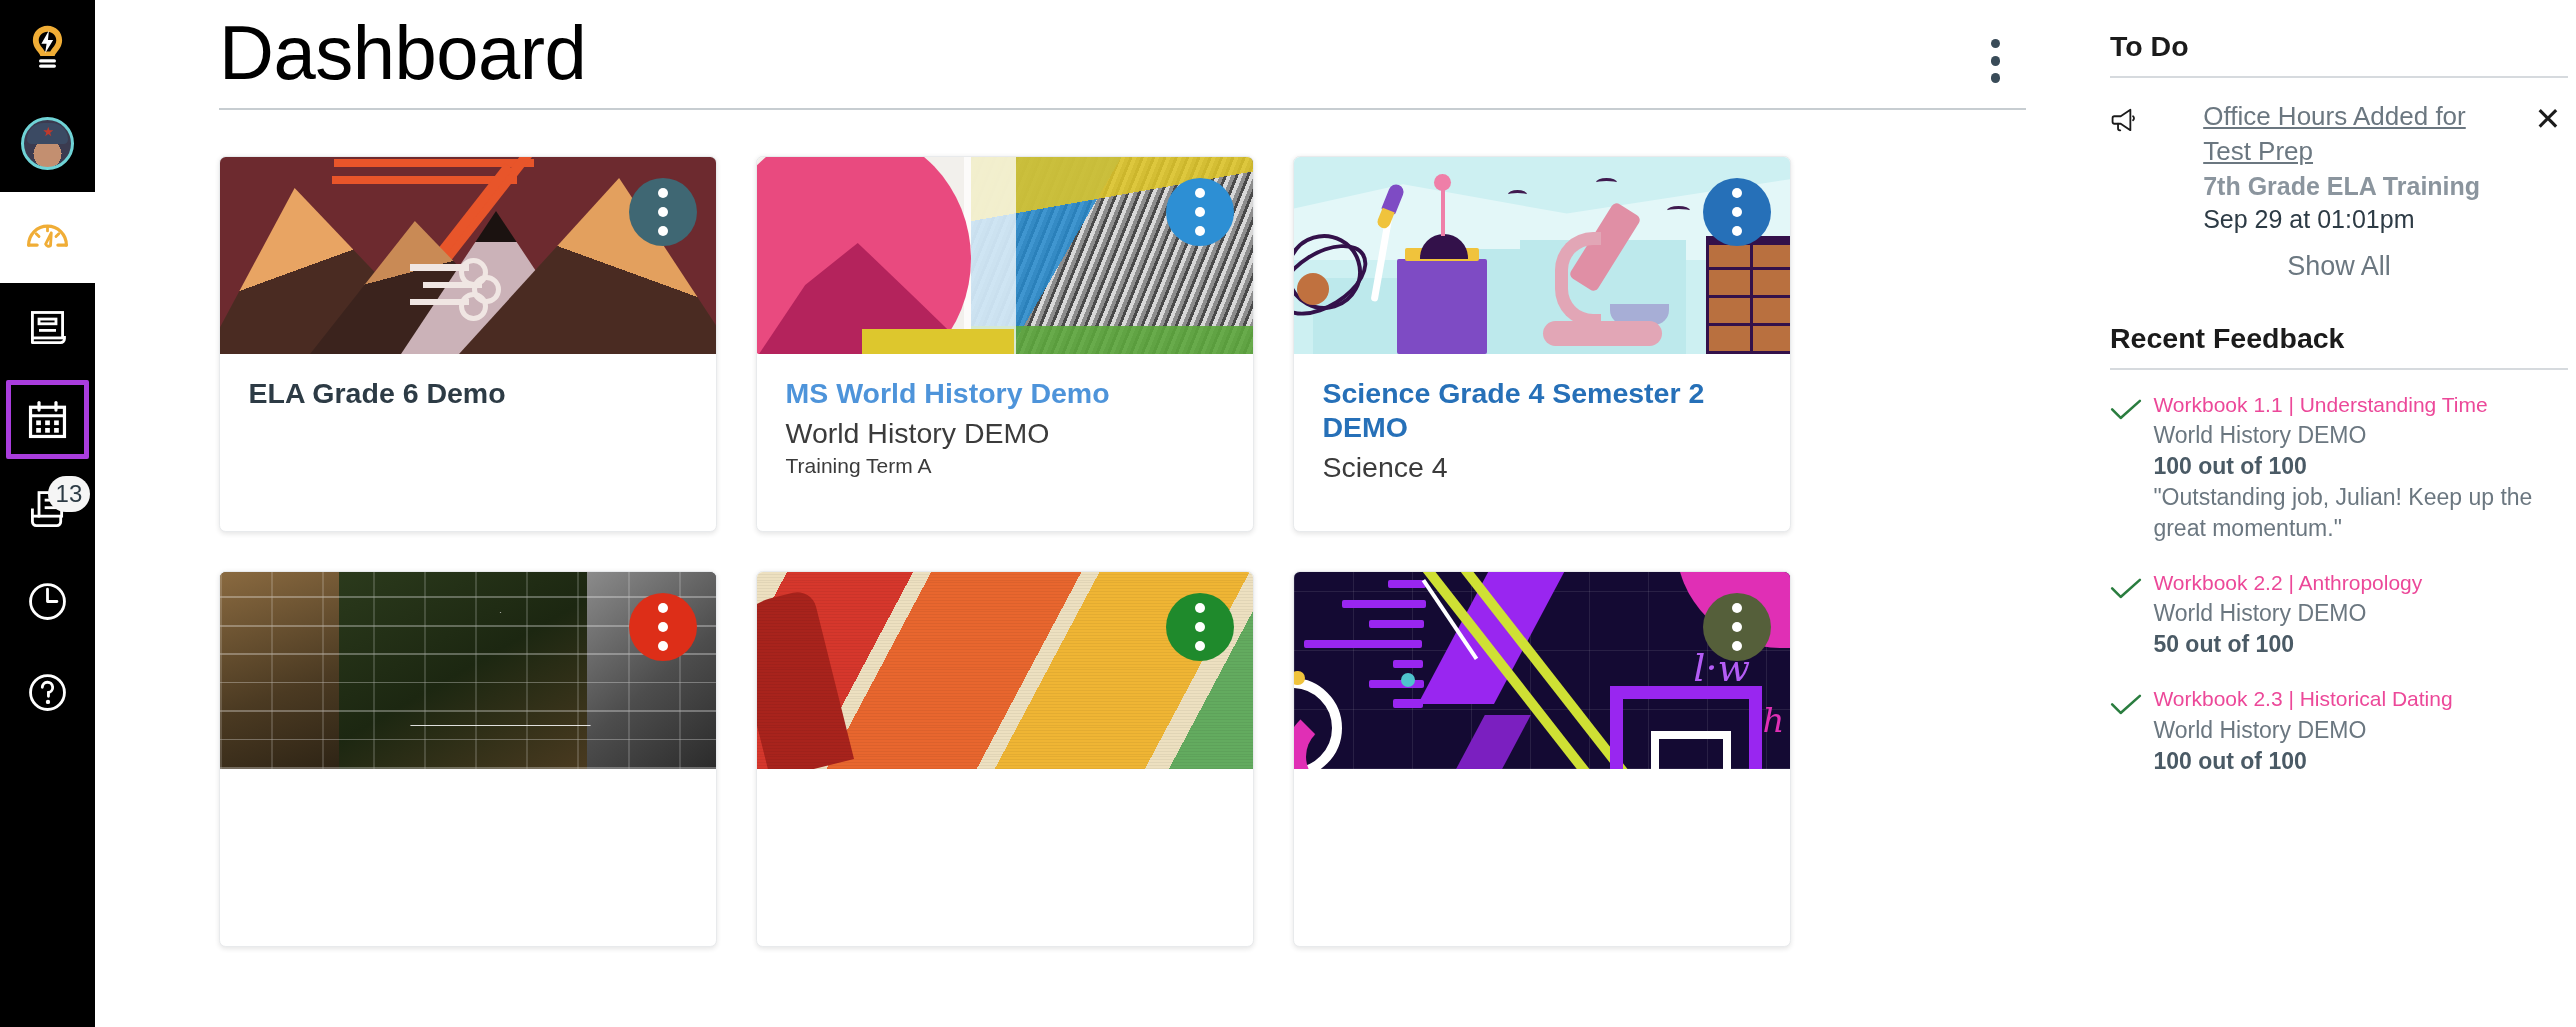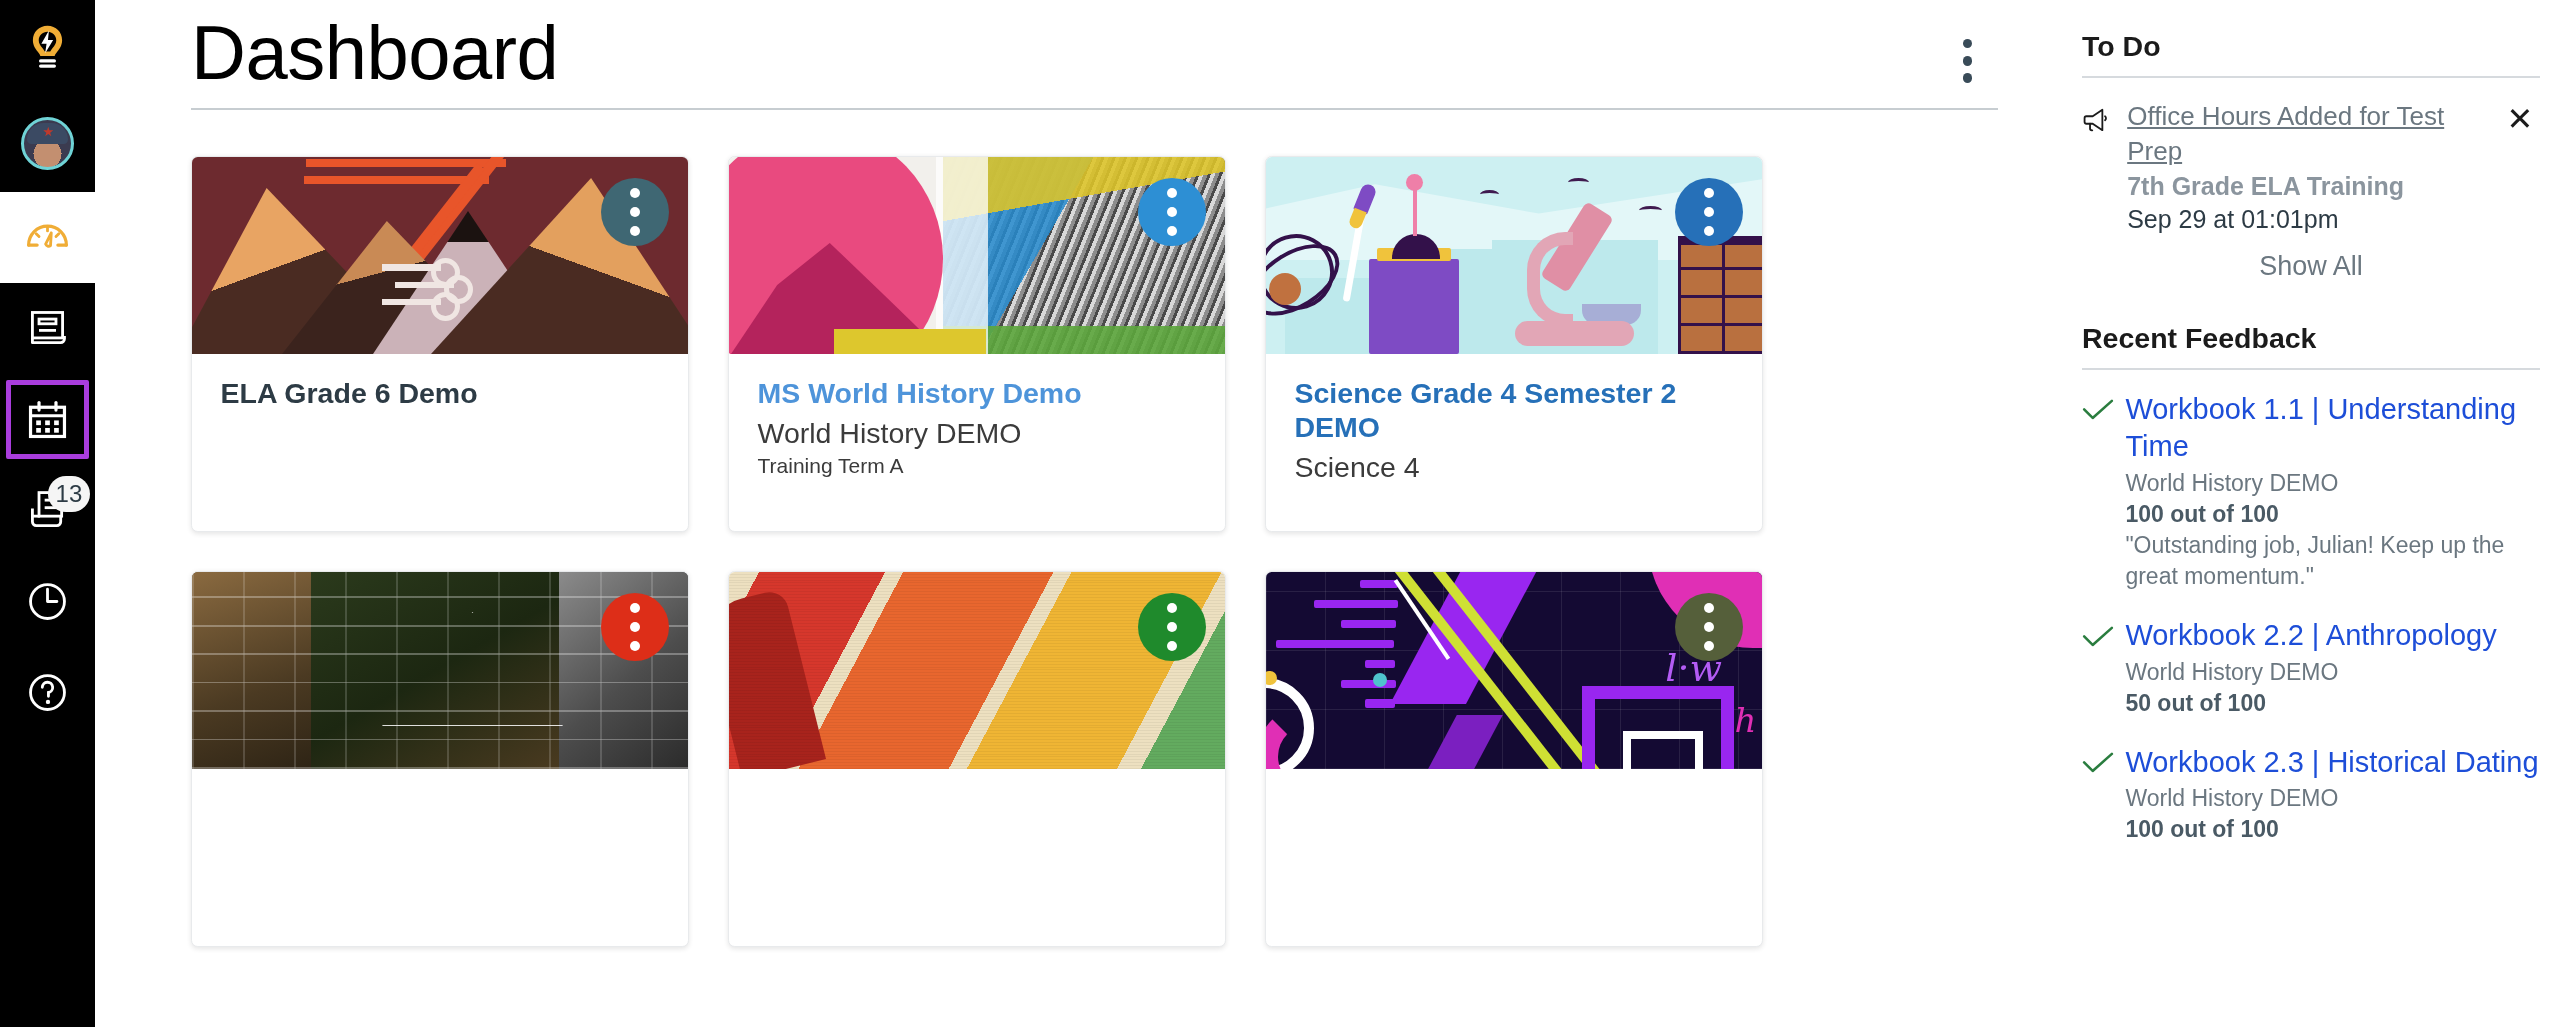--- a/index.html
+++ b/index.html
@@ -61,20 +61,21 @@
 
   
   .content {
     flex: 1; height: 1027px; position: relative; overflow: hidden;
     display: flex;
   }
   .main {
     width: 1960px; min-width: 1960px;
     padding: 0 0 0 48px;
     position: relative;
+    margin-left: 28px;
   }
   .page-header {
     display: flex; align-items: flex-start; justify-content: space-between;
     padding: 13.3px 57px 0 48px;
   }
   .page-title {
     font-size: 76px; font-weight: 300; color: #000000;
     letter-spacing: -0.5px; line-height: 1.05;
     font-family: "Liberation Sans", sans-serif;
   }
@@ -394,21 +395,21 @@
     padding: 30px 36px 0 27px;
     background: #ffffff;
   }
   .rb-heading {
     font-size: 28.5px; font-weight: bold; color: #1b1b1b;
     font-family: "Liberation Sans", sans-serif;
   }
   .rb-rule { height: 1.9px; background: #d6dade; margin: 13.3px 0 21px 0; }
   .todo-item { display: flex; align-items: flex-start; gap: 9.5px; }
   .todo-icon { width: 30px; min-width: 30px; padding-top: 5.7px; }
-  .todo-body { flex: 1; padding-left: 5.7px; }
+  .todo-body { flex: 1; padding-left: 5.7px; margin-left: 48px; }
   .todo-link {
     font-size: 26px; color: #6b7780; text-decoration: underline;
     line-height: 1.32; display: block;
     font-family: "Liberation Sans", sans-serif;
   }
   .todo-course {
     font-size: 25px; font-weight: bold; color: #8b959e; line-height: 1.35;
     margin-top: 1.9px; font-family: "Liberation Sans", sans-serif;
   }
   .todo-date {
@@ -423,21 +424,21 @@
   .show-all {
     text-align: center; font-size: 27px; color: #6b7780;
     margin: 13.3px 0 0 0; cursor: pointer;
     font-family: "Liberation Sans", sans-serif;
   }
   .rb-section-2 { margin-top: 40px; }
   .fb-item { display: flex; align-items: flex-start; gap: 11.4px; margin-bottom: 25px; }
   .fb-check { width: 32px; min-width: 32px; padding-top: 7.6px; }
   .fb-body { flex: 1; }
   .fb-title {
-    font-size: 29px; color: #1d4ed8; line-height: 1.3;
+    font-size: 21px; color: #ec4899; line-height: 1.3;
     font-family: "Liberation Sans", sans-serif;
   }
   .fb-course {
     font-size: 23px; color: #6b7780; line-height: 1.35; margin-top: 1.9px;
     font-family: "Liberation Sans", sans-serif;
   }
   .fb-score {
     font-size: 23px; color: #4a5a65; font-weight: bold; line-height: 1.35;
     font-family: "Liberation Sans", sans-serif;
   }

